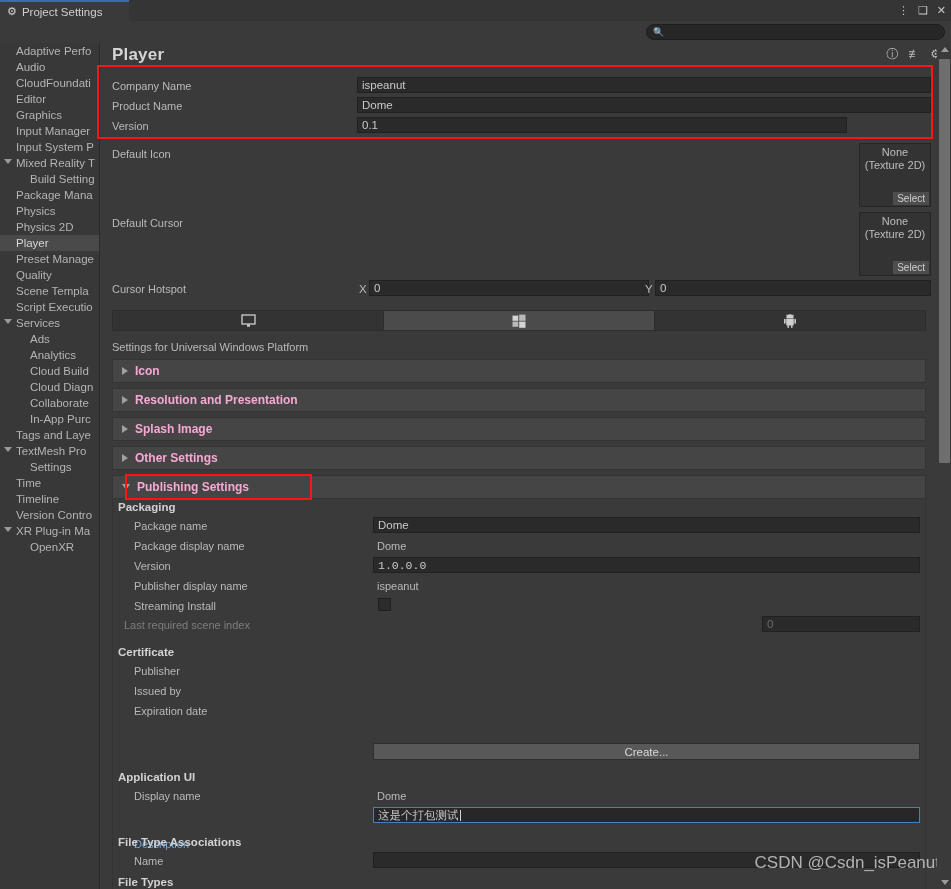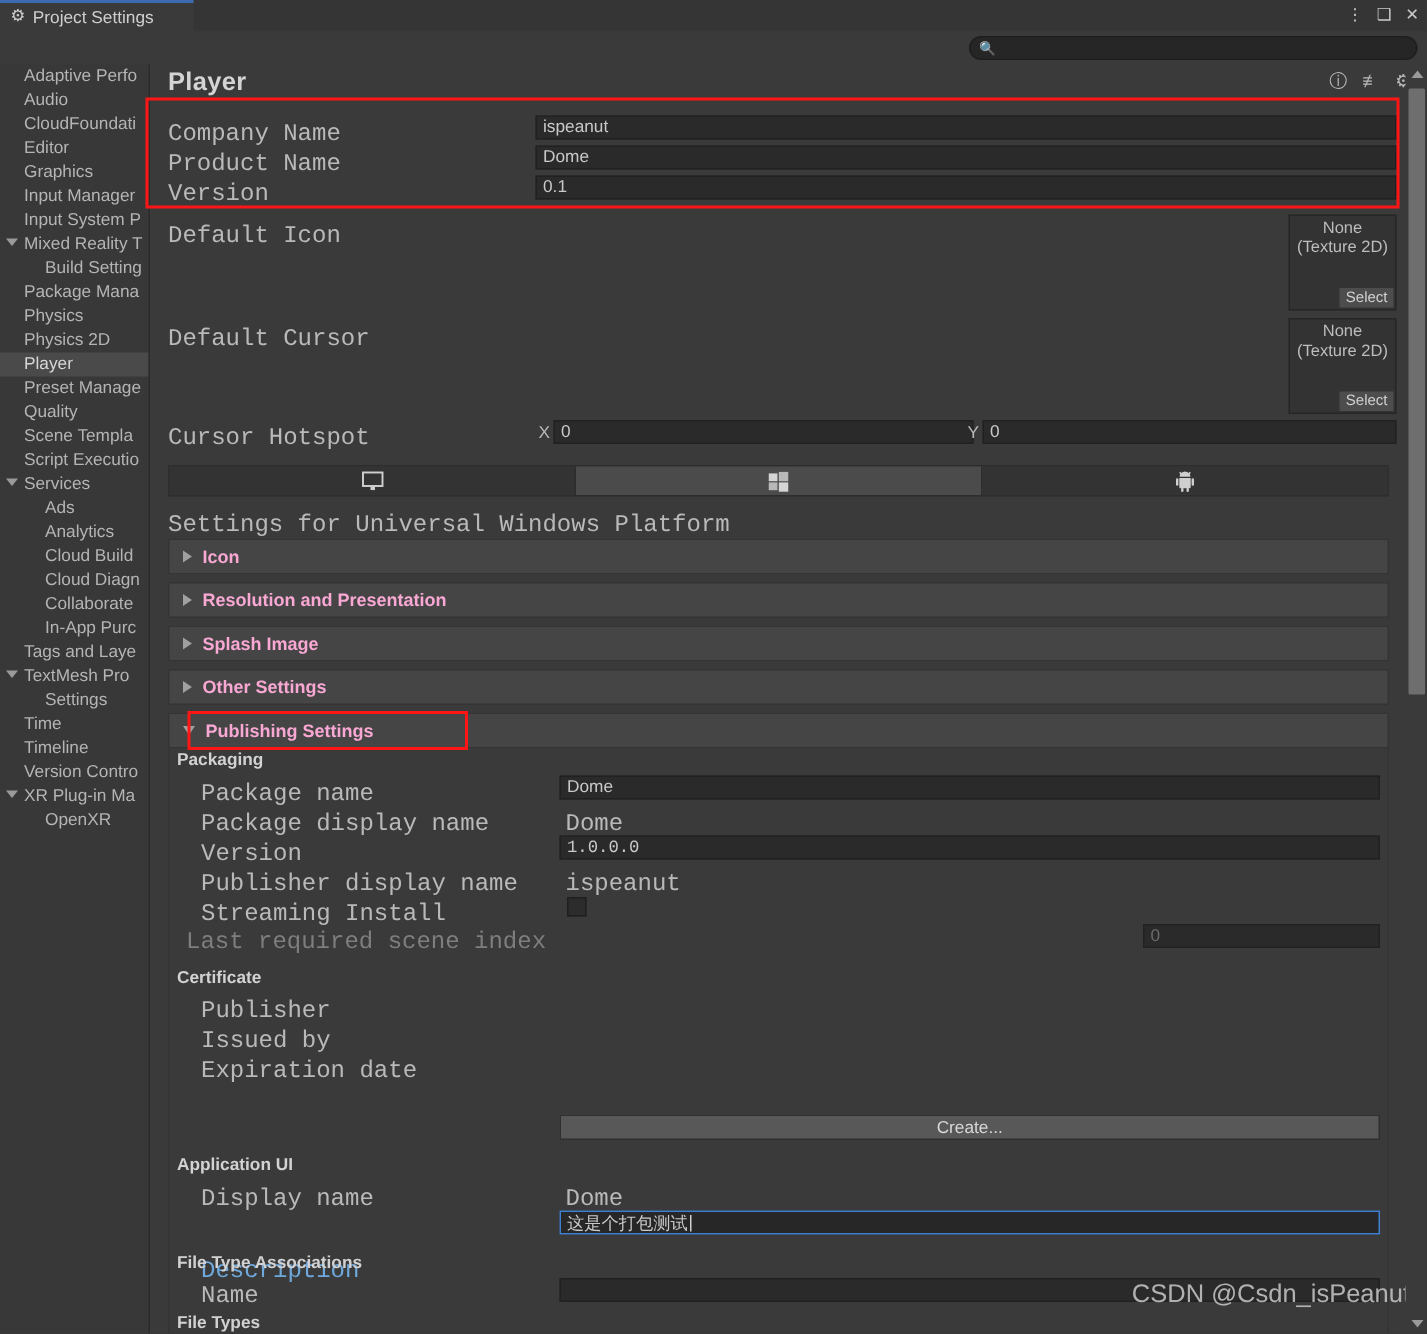--- a/index.html
+++ b/index.html
@@ -77,21 +77,21 @@
   }
   .page-title {
     position: absolute; left: 11px; top: 2px;
     font-size: 17px; font-weight: bold; color: #d4d4d4; letter-spacing: .2px;
   }
   .hdr-icons {
     position: absolute; right: 10px; top: 5px; display: flex; gap: 10px;
     align-items: center;
   }
   .hicon { font-size: 12px; color: #b9b9b9; line-height: 1; }
-  .lbl { position: absolute; font-size: 16px; color: #b9b9b9; white-space: nowrap; font-family: Liberation Mono, monospace; }
+  .lbl { position: absolute; font-size: 11px; color: #b9b9b9; white-space: nowrap; }
   .lbl.dim { color: #7e7e7e; }
   .lbl.link { color: #6ea8dc; }
   .sec-hdr { position: absolute; font-size: 11.5px; color: #d2d2d2; font-weight: bold; }
 
   .field {
     position: absolute; height: 16px; background: #2a2a2a;
     border: 1px solid #212121;
     display: flex; align-items: center; padding-left: 4px;
     font-size: 11.5px; color: #c9c9c9; white-space: nowrap; overflow: hidden;
   }
@@ -323,21 +323,21 @@
       <span class="hicon">⚙</span>
     </div>
 
     <div class="lbl" style="left:11px; top:37px;">Company Name</div>
     <div class="field" style="left:256px; top:34px; width:574px;">ispeanut</div>
 
     <div class="lbl" style="left:11px; top:57px;">Product Name</div>
     <div class="field" style="left:256px; top:54px; width:574px;">Dome</div>
 
     <div class="lbl" style="left:11px; top:77px;">Version</div>
-    <div class="field" style="left:256px; top:74px; width:574px;">0.1</div>
+    <div class="field" style="left:256px; top:74px; width:490px;">0.1</div>
 
     <div class="lbl" style="left:11px; top:105px;">Default Icon</div>
     <div class="texbox" style="left:758px; top:100px;">
       <div class="t1">None</div>
       <div class="t2">(Texture 2D)</div>
       <div class="sel">Select</div>
     </div>
 
     <div class="lbl" style="left:11px; top:174px;">Default Cursor</div>
     <div class="texbox" style="left:758px; top:169px;">

